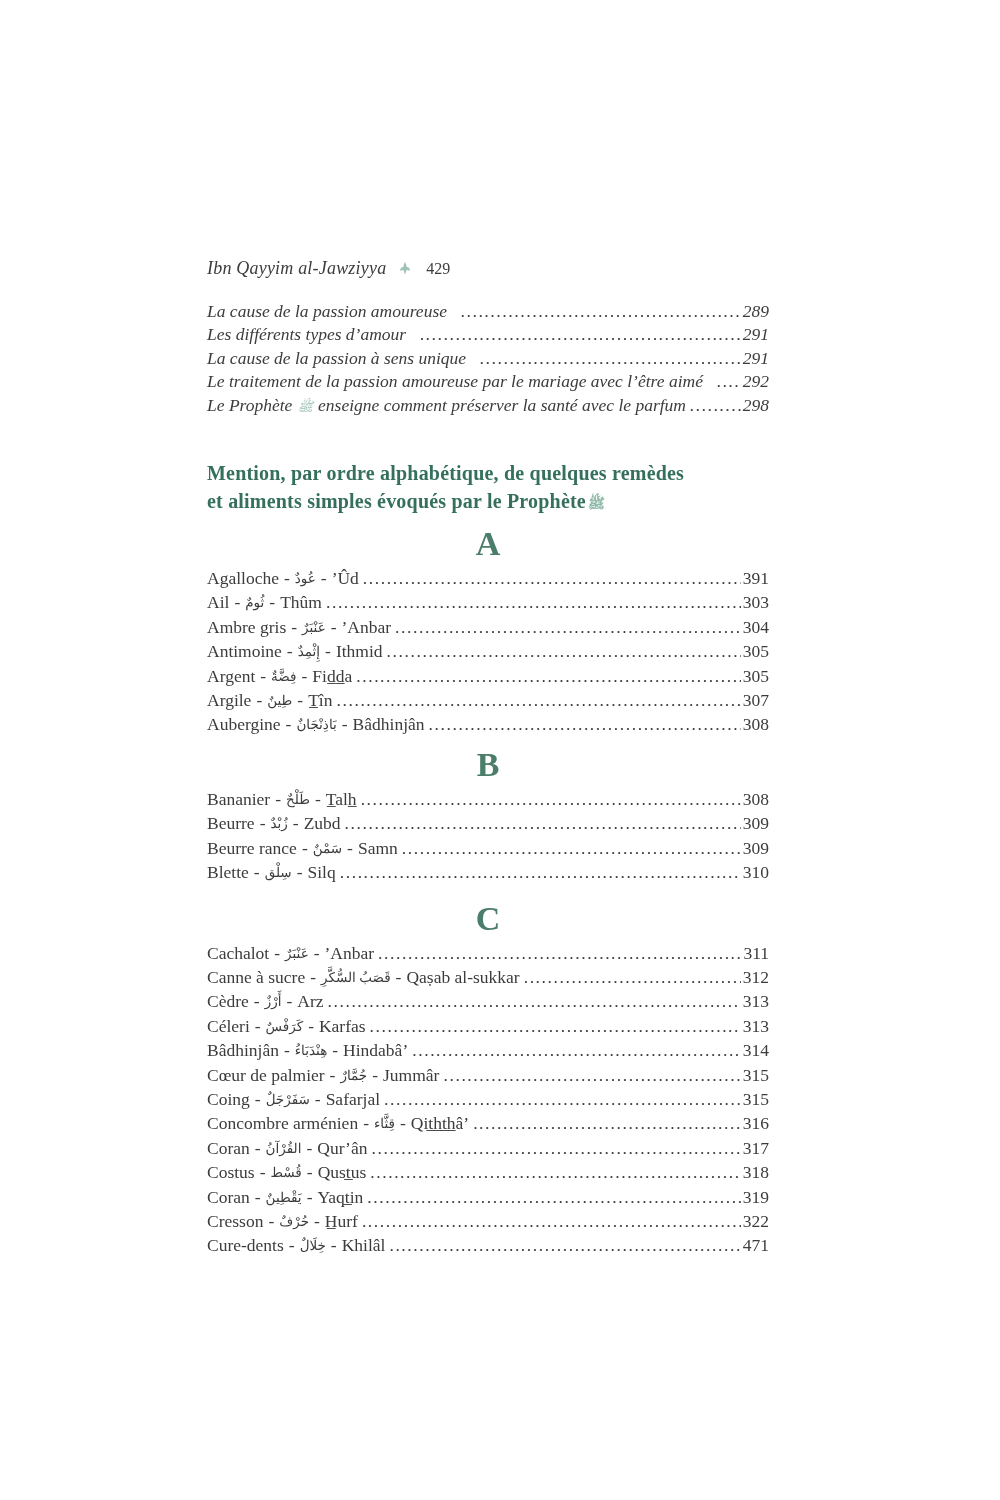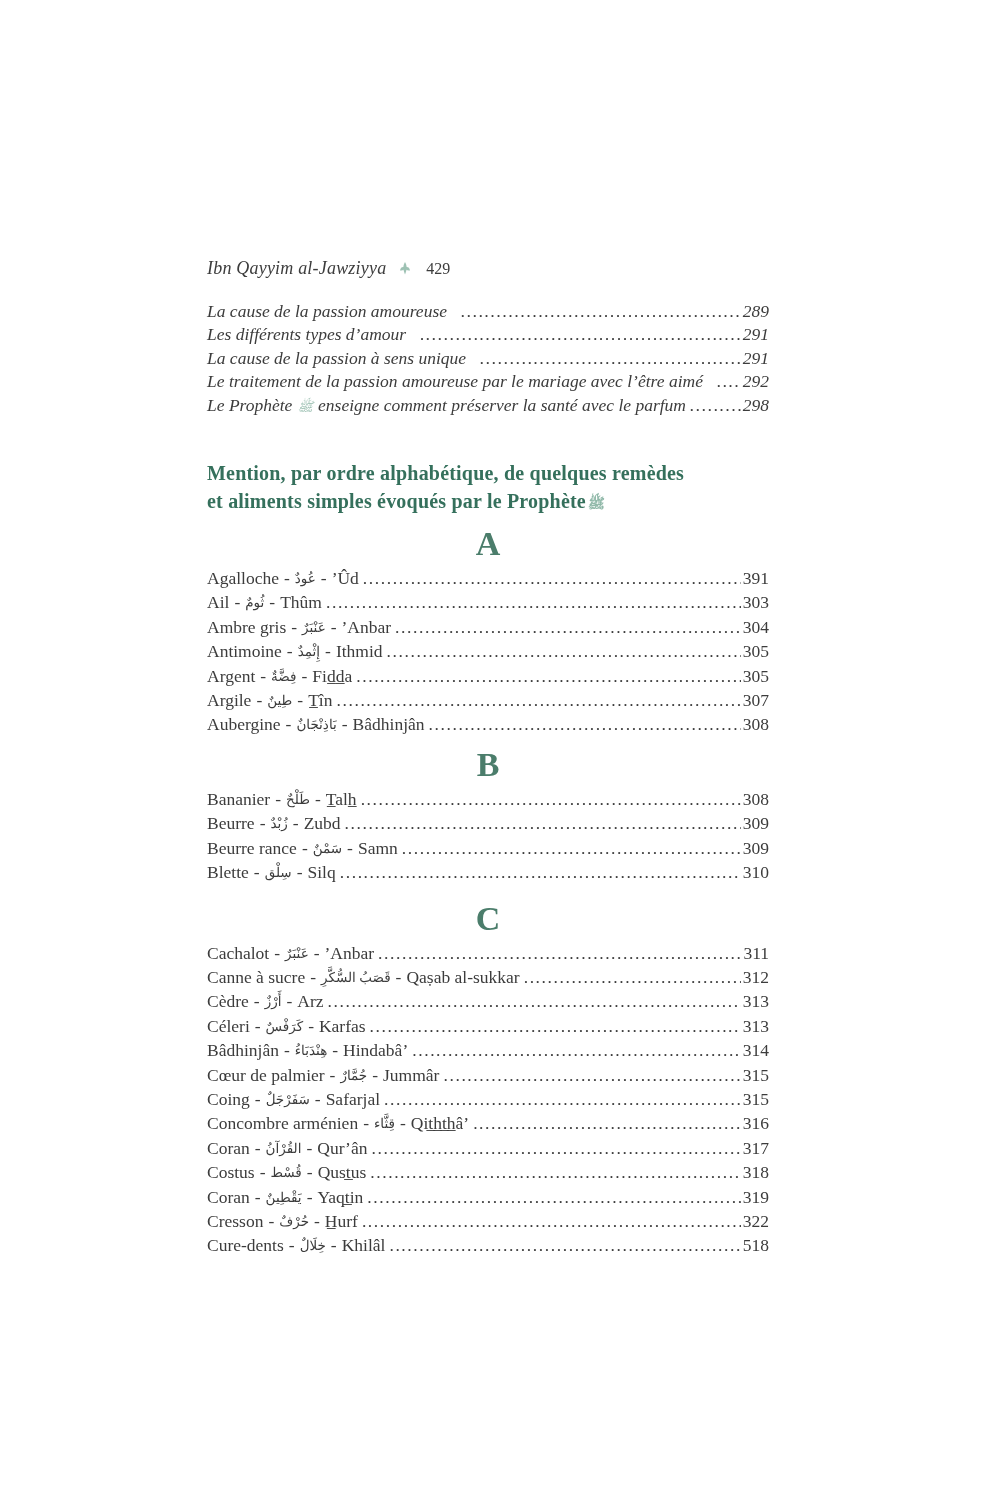--- a/index.html
+++ b/index.html
@@ -349,17 +349,17 @@
         <span class="pagenum">322</span>
       </div>
 
       <div class="row">
         <span>Cure-dents</span>
         <span class="sep">-</span>
         <span class="arabic">خِلَالٌ</span>
         <span class="sep">-</span>
         <span class="translit">Khilâl</span>
         <span class="leader"></span>
-        <span class="pagenum">518</span>
+        <span class="pagenum">471</span>
       </div>
     </div>
 
 </div>
 
 </body></html>

